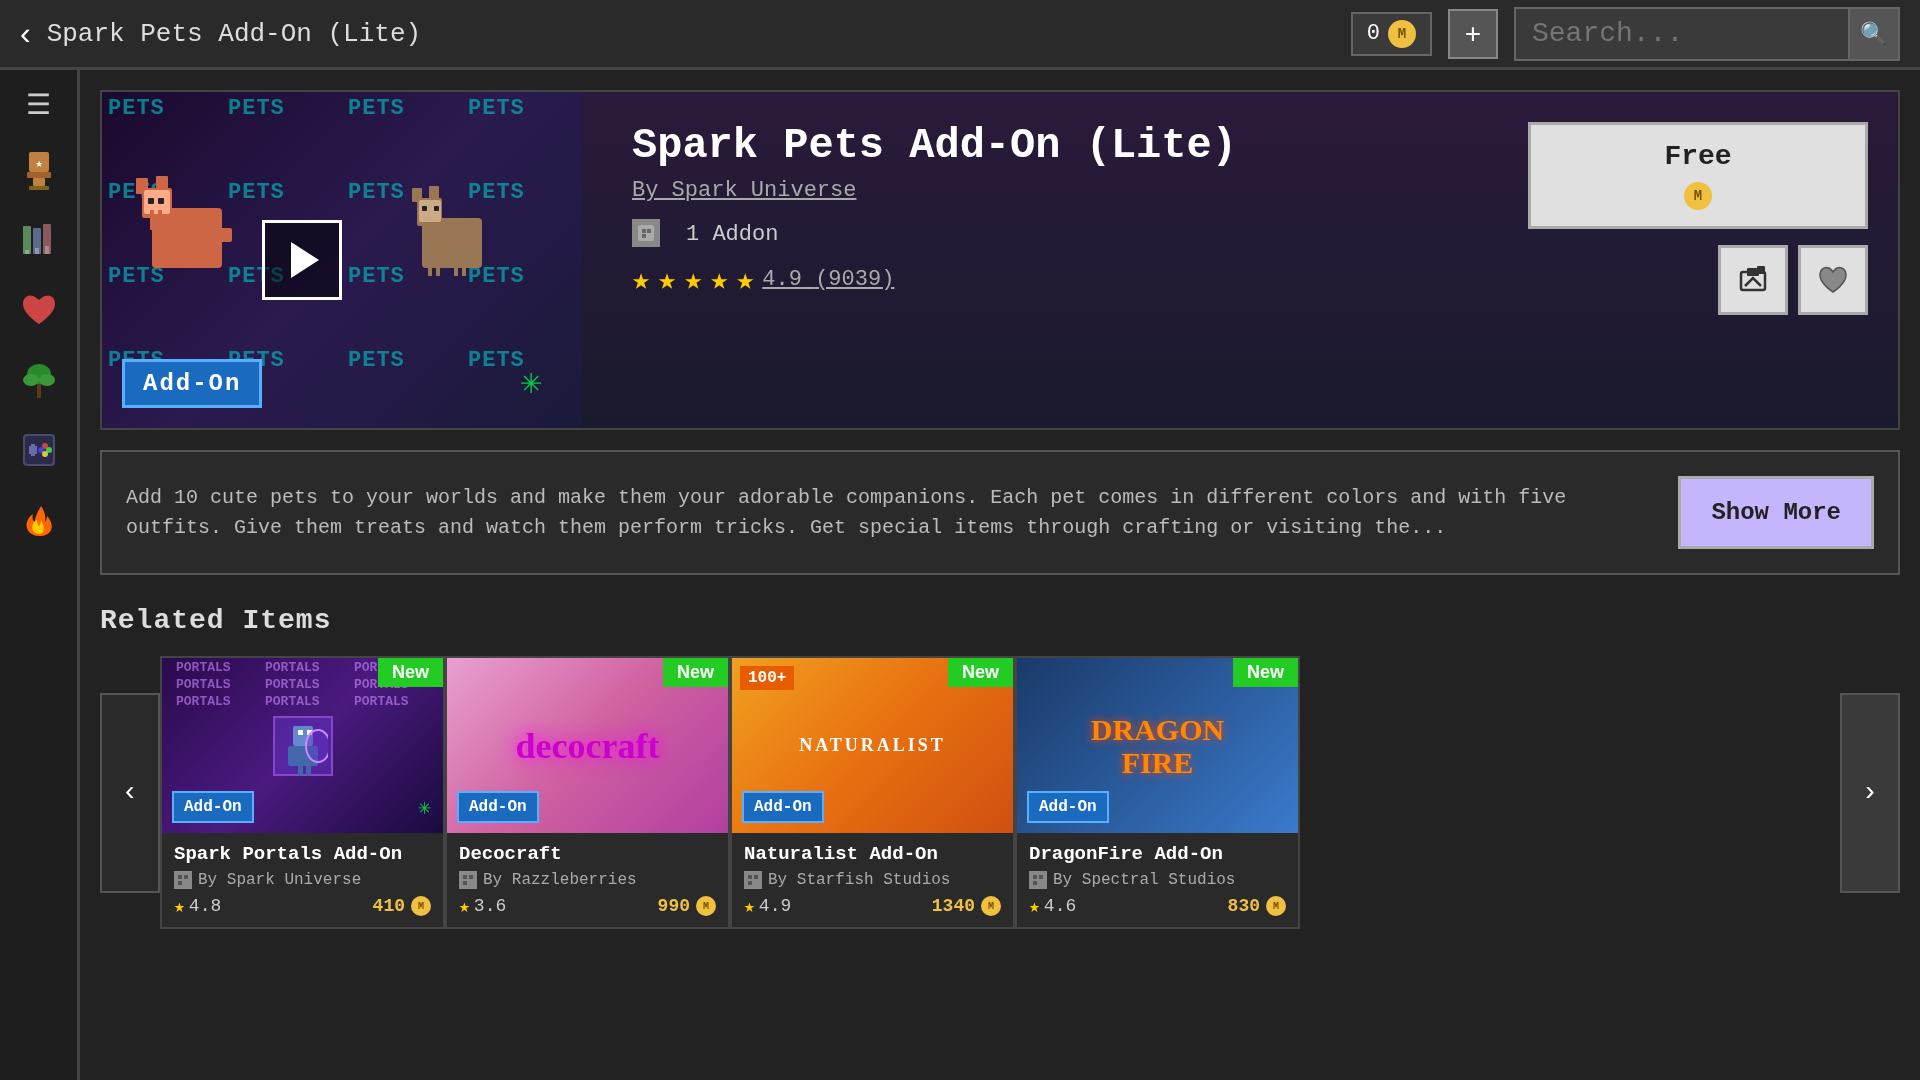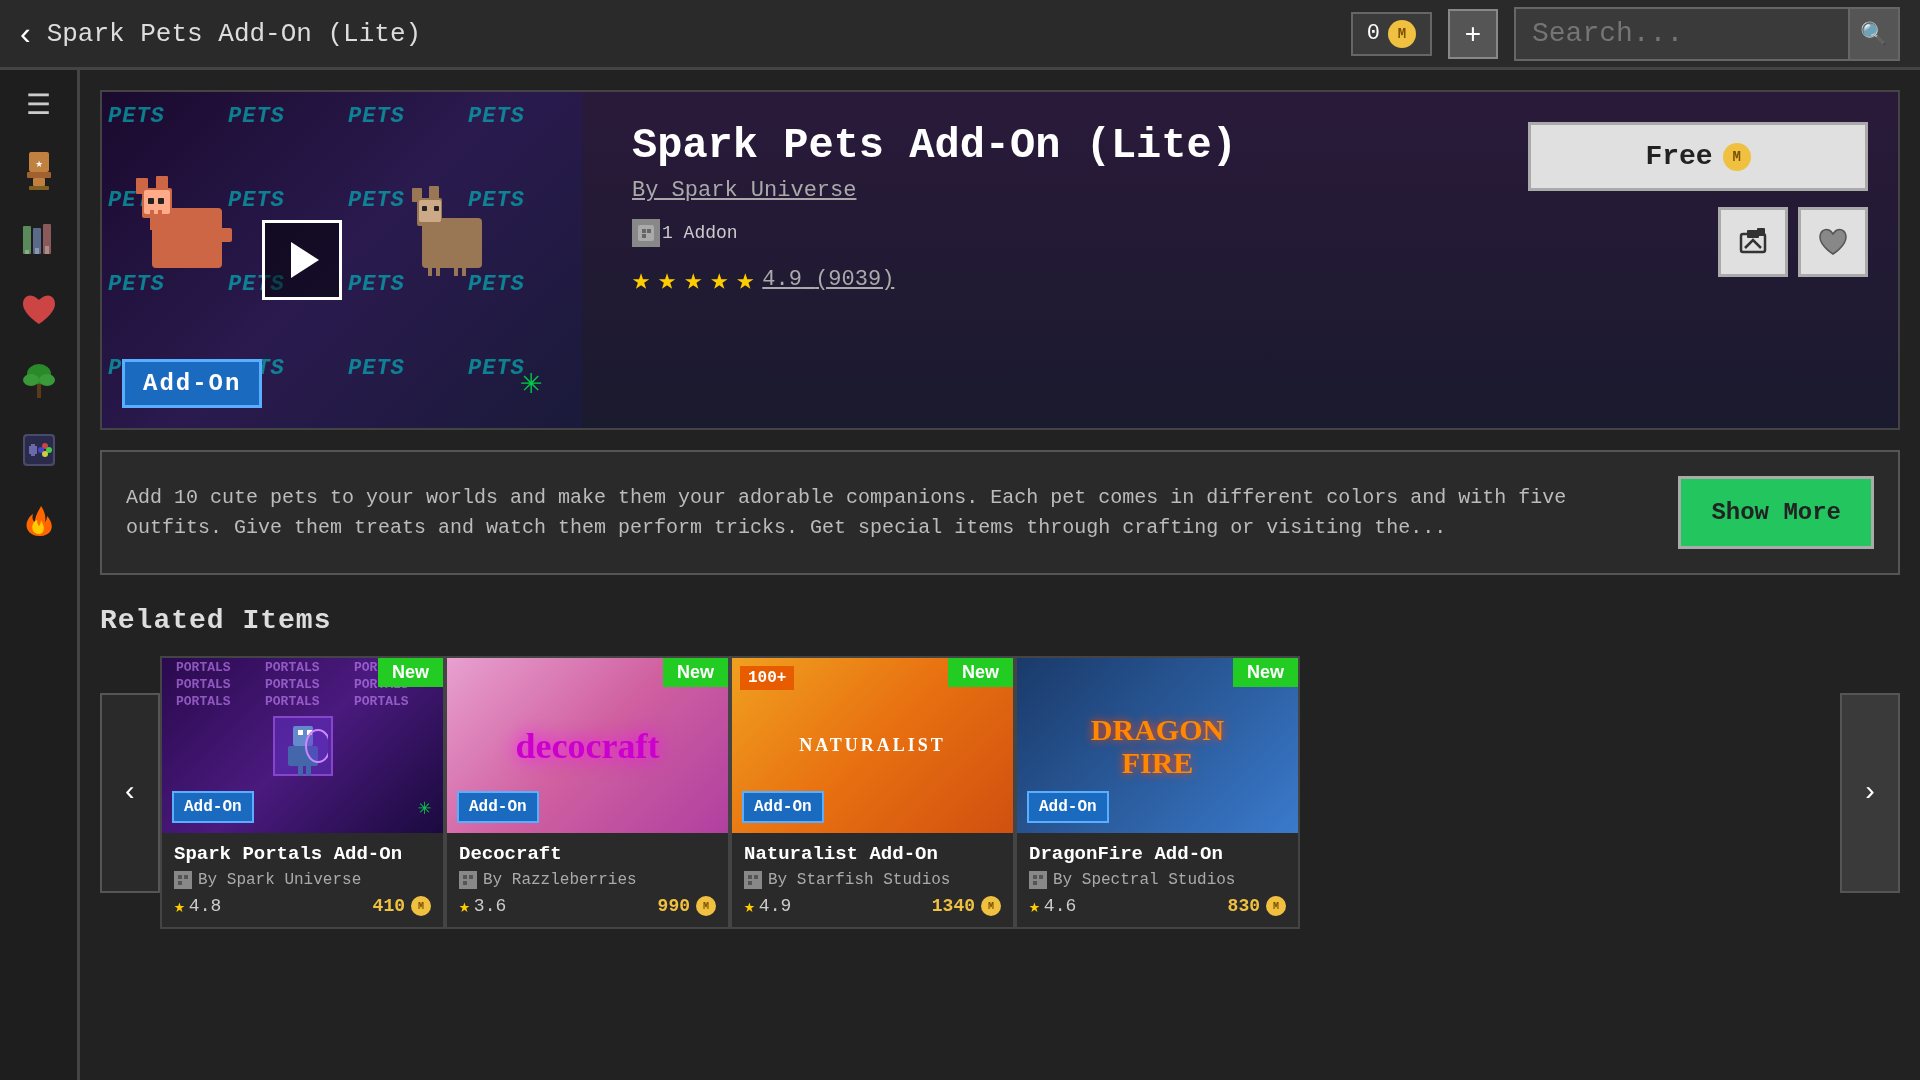--- a/index.html
+++ b/index.html
@@ -171,23 +171,22 @@
       display: grid;
       grid-template-columns: repeat(4, 1fr);
       gap: 0;
       opacity: 0.6;
     }
     .pets-text-cell {
       color: #00c8c8;
       font-size: 22px;
       font-weight: bold;
       font-family: 'Courier New', monospace;
-      padding: 12px 6px;
+      padding: 4px 6px;
       letter-spacing: 1px;
-      font-style: italic;
     }
 
     .addon-badge {
       position: absolute;
       bottom: 20px;
       left: 20px;
       background: #1a6abf;
       border: 3px solid #5aaeff;
       color: #fff;
       font-size: 24px;
@@ -242,24 +241,24 @@
     }
     .product-author {
       color: #aaa;
       font-size: 22px;
       text-decoration: underline;
       cursor: pointer;
       margin-bottom: 16px;
     }
     .product-addon-count {
       display: flex;
-      align-items: center;
-      gap: 2px;
+      align-items: flex-end;
+      gap: 26px;
       margin-bottom: 14px;
-      font-size: 18px;
+      font-size: 22px;
       color: #ccc;
     }
     .addon-count-icon {
       width: 28px;
       height: 28px;
       background: #888;
       display: flex;
       align-items: center;
       justify-content: center;
       font-size: 14px;
@@ -295,20 +294,21 @@
       font-size: 28px;
       font-weight: bold;
       padding: 16px 60px;
       cursor: pointer;
       font-family: 'Courier New', monospace;
       display: flex;
       align-items: center;
       gap: 10px;
       min-width: 340px;
       justify-content: center;
+      flex-direction: column;
     }
     .action-row {
       display: flex;
       gap: 10px;
     }
     .icon-btn {
       width: 70px;
       height: 70px;
       background: #e0e0e0;
       border: 3px solid #aaa;
@@ -331,21 +331,21 @@
       gap: 20px;
     }
     .desc-text {
       flex: 1;
       font-size: 20px;
       color: #bbb;
       line-height: 1.5;
       font-family: 'Courier New', monospace;
     }
     .show-more-btn {
-      background: #22c55e;
+      background: #c4b5fd;
       border: 3px solid #aaa;
       color: #222;
       font-size: 24px;
       font-weight: bold;
       padding: 20px 30px;
       cursor: pointer;
       font-family: 'Courier New', monospace;
       white-space: nowrap;
       min-width: 180px;
     }

